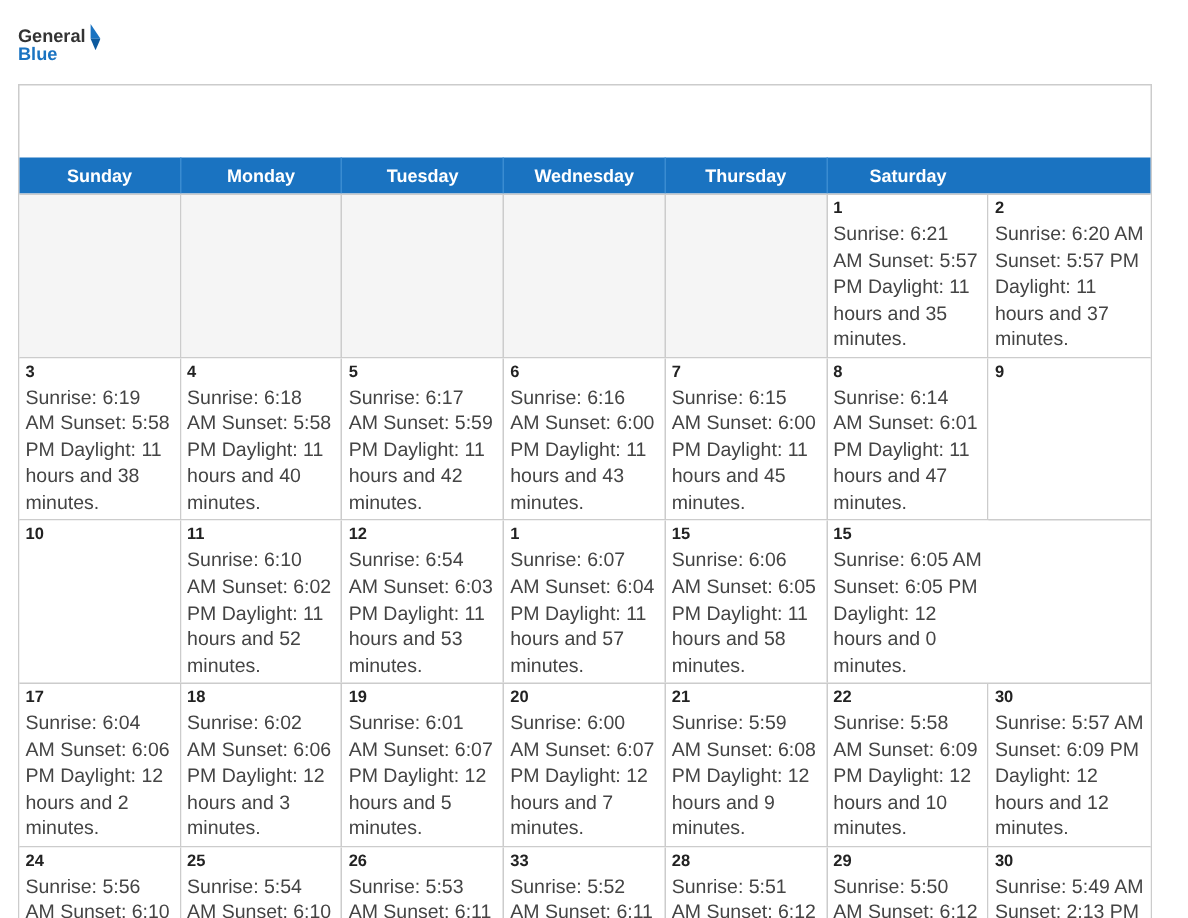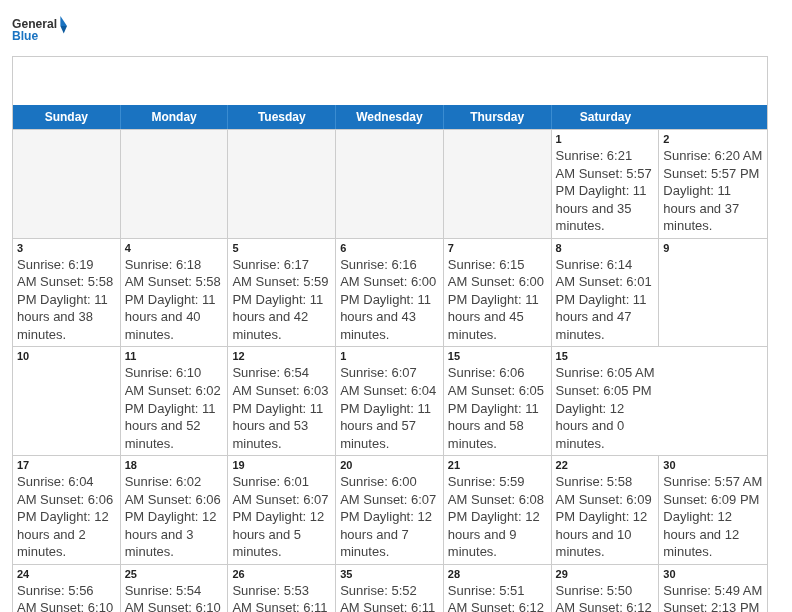--- a/index.html
+++ b/index.html
@@ -300,21 +300,21 @@
 and 15 minutes.</div>
           </div>
           <div class="cal-cell">
             <span class="day-num">26</span>
             <div class="day-info">Sunrise: 5:53 AM
 Sunset: 6:11 PM
 Daylight: 12 hours
 and 17 minutes.</div>
           </div>
           <div class="cal-cell">
-            <span class="day-num">35</span>
+            <span class="day-num">33</span>
             <div class="day-info">Sunrise: 5:52 AM
 Sunset: 6:11 PM
 Daylight: 12 hours
 and 19 minutes.</div>
           </div>
           <div class="cal-cell">
             <span class="day-num">28</span>
             <div class="day-info">Sunrise: 5:51 AM
 Sunset: 6:12 PM
 Daylight: 12 hours

